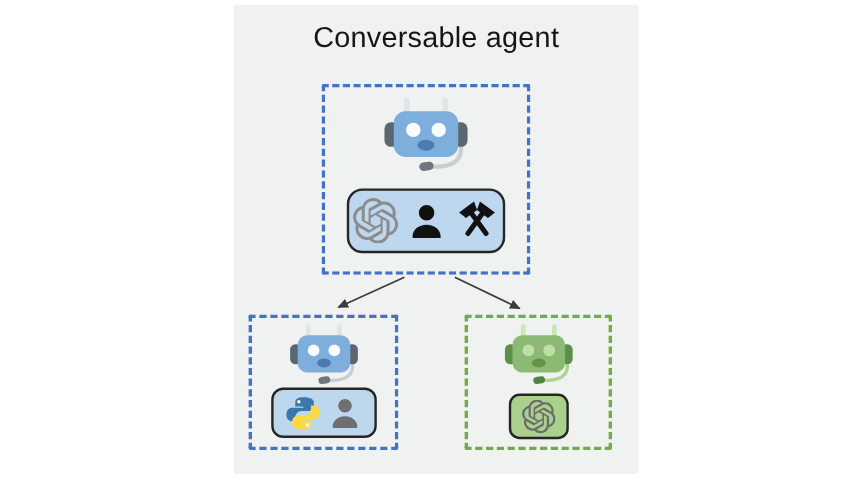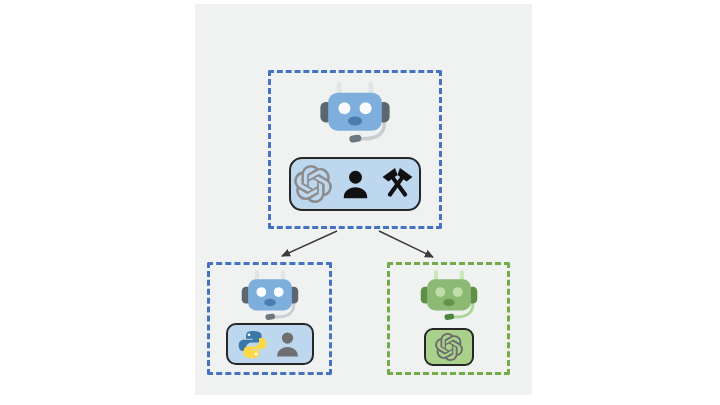--- a/index.html
+++ b/index.html
@@ -118,20 +118,21 @@
       <circle cx="9.3" cy="4.5" r="1.1" fill="#ffffff"></circle>
       <path fill="var(--python-yellow,#ffd845)" d="M12.1 22.5 C15.4 22.5 17.1 21.3 17.1 19.2 L17.1 16.5 L11.9 16.5 L11.9 15.7 L18.7 15.7 C21.2 15.7 22.8 14 22.8 11.3 C22.8 8.6 21.4 6.9 19 6.9 L17.1 6.9 L17.1 9.4 C17.1 11.7 15.2 13.6 12.9 13.6 L8.4 13.6 C6.5 13.6 5.1 15 5.1 16.9 L5.1 19.2 C5.1 21.3 7.6 22.5 12.1 22.5 Z"></path>
       <circle cx="14.8" cy="19.5" r="1.1" fill="#ffffff"></circle>
     </symbol>
   </defs>
 </svg>
 
 <div class="canvas">
   <div class="panel">
 
+    <div class="title">Conversable agent</div>
 
     <div class="agent-box parent">
       <svg class="robot big bot-blue" viewBox="0 0 110 92">
           <use href="#sym-robot"></use>
         </svg>
       <div class="pill blue parent-pill">
         <svg width="38" height="38" viewBox="0 0 24 24" class="icon-openai-gray">
             <use href="#sym-openai"></use>
           </svg>
         <svg width="33" height="33" viewBox="0 0 24 24" class="icon-person-black">

